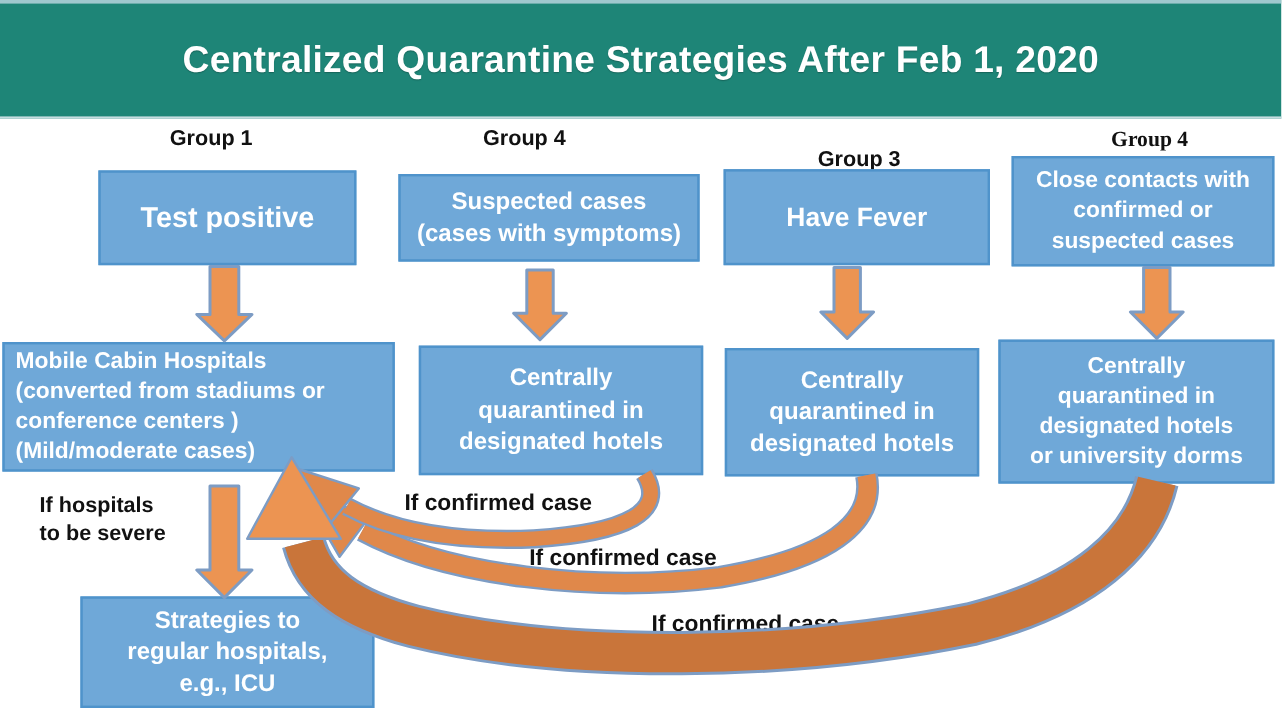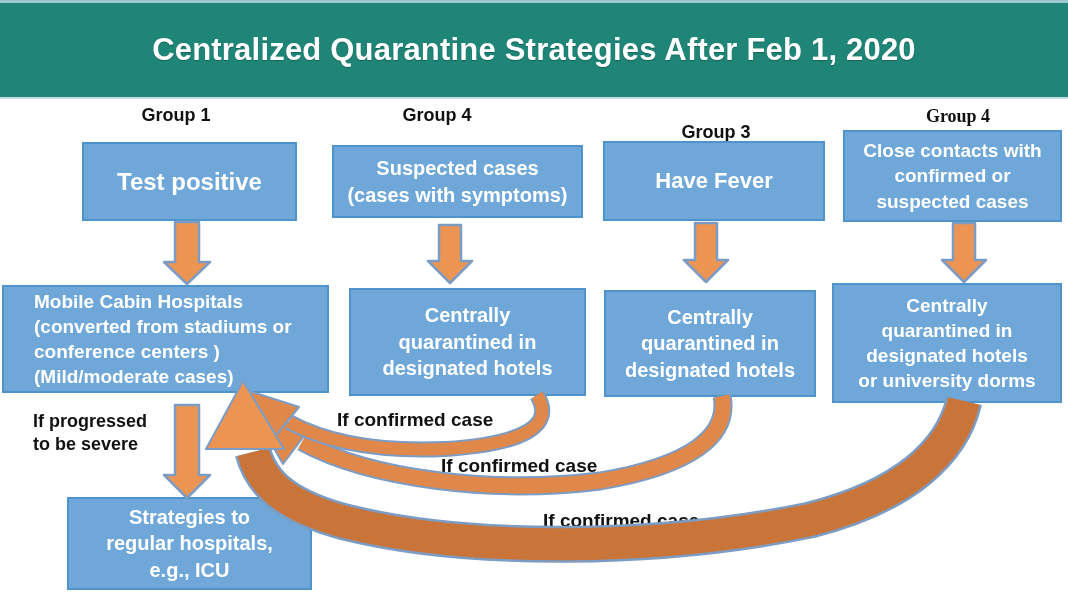--- a/index.html
+++ b/index.html
@@ -28,21 +28,21 @@
   }
   
   .bluebox{
     position:absolute;box-sizing:border-box;
     background:var(--box-blue,#6fa8d8);
     border:2px solid var(--box-border,#4f93cb);
     color:var(--box-text,#fff);font-weight:bold;text-align:center;
     display:flex;align-items:center;justify-content:center;
     white-space:pre-line;line-height:1.32;
   }
-  .bluebox.left{justify-content:flex-start;text-align:left;padding-left:30px;}
+  .bluebox.left{justify-content:flex-start;text-align:left;padding-left:9px;}
   
   .note{
     position:absolute;color:var(--label-black,#111);font-weight:bold;
     white-space:pre-line;line-height:1.3;
   }
   
   #arrows{position:absolute;left:0;top:0;width:1068px;height:604px;}
   .curve-border{fill:none;stroke:var(--arrow-border,#7d9cc4);}
   .curve-light{fill:none;stroke:var(--ribbon-orange,#e0884a);}
   .curve-dark{fill:none;stroke:var(--ribbon-dark,#c9753a);}
@@ -84,21 +84,21 @@
 designated hotels</div>
   <div class="bluebox" style="left:832px;top:283px;width:230px;height:120px;font-size:19px;">Centrally
 quarantined in
 designated hotels
 or university dorms</div>
 
   <div class="bluebox" style="left:67px;top:497px;width:245px;height:93px;font-size:20px;">Strategies to
 regular hospitals,
 e.g., ICU</div>
 
-  <div class="note" style="left:33px;top:410px;width:175px;font-size:18px;">If progressed
+  <div class="note" style="left:33px;top:410px;width:175px;font-size:18px;">If hospitals
 to be severe</div>
   <div class="note" style="left:337px;top:408px;font-size:19px;">If confirmed case</div>
   <div class="note" style="left:441px;top:454px;font-size:19px;">If confirmed case</div>
   <div class="note" style="left:543px;top:509px;font-size:19px;">If confirmed case</div>
 
   <svg id="arrows" viewBox="0 0 1068 604">
 
     <path class="curve-border" stroke-width="19" d="M 722 396 C 730 436, 690 466, 600 481 C 495 494, 372 480, 302 442"></path>
     <path class="curve-light" stroke-width="15" d="M 722 396 C 730 436, 690 466, 600 481 C 495 494, 372 480, 302 442"></path>
     <polygon class="head-light" points="254,414 310,428 283,464"></polygon>

